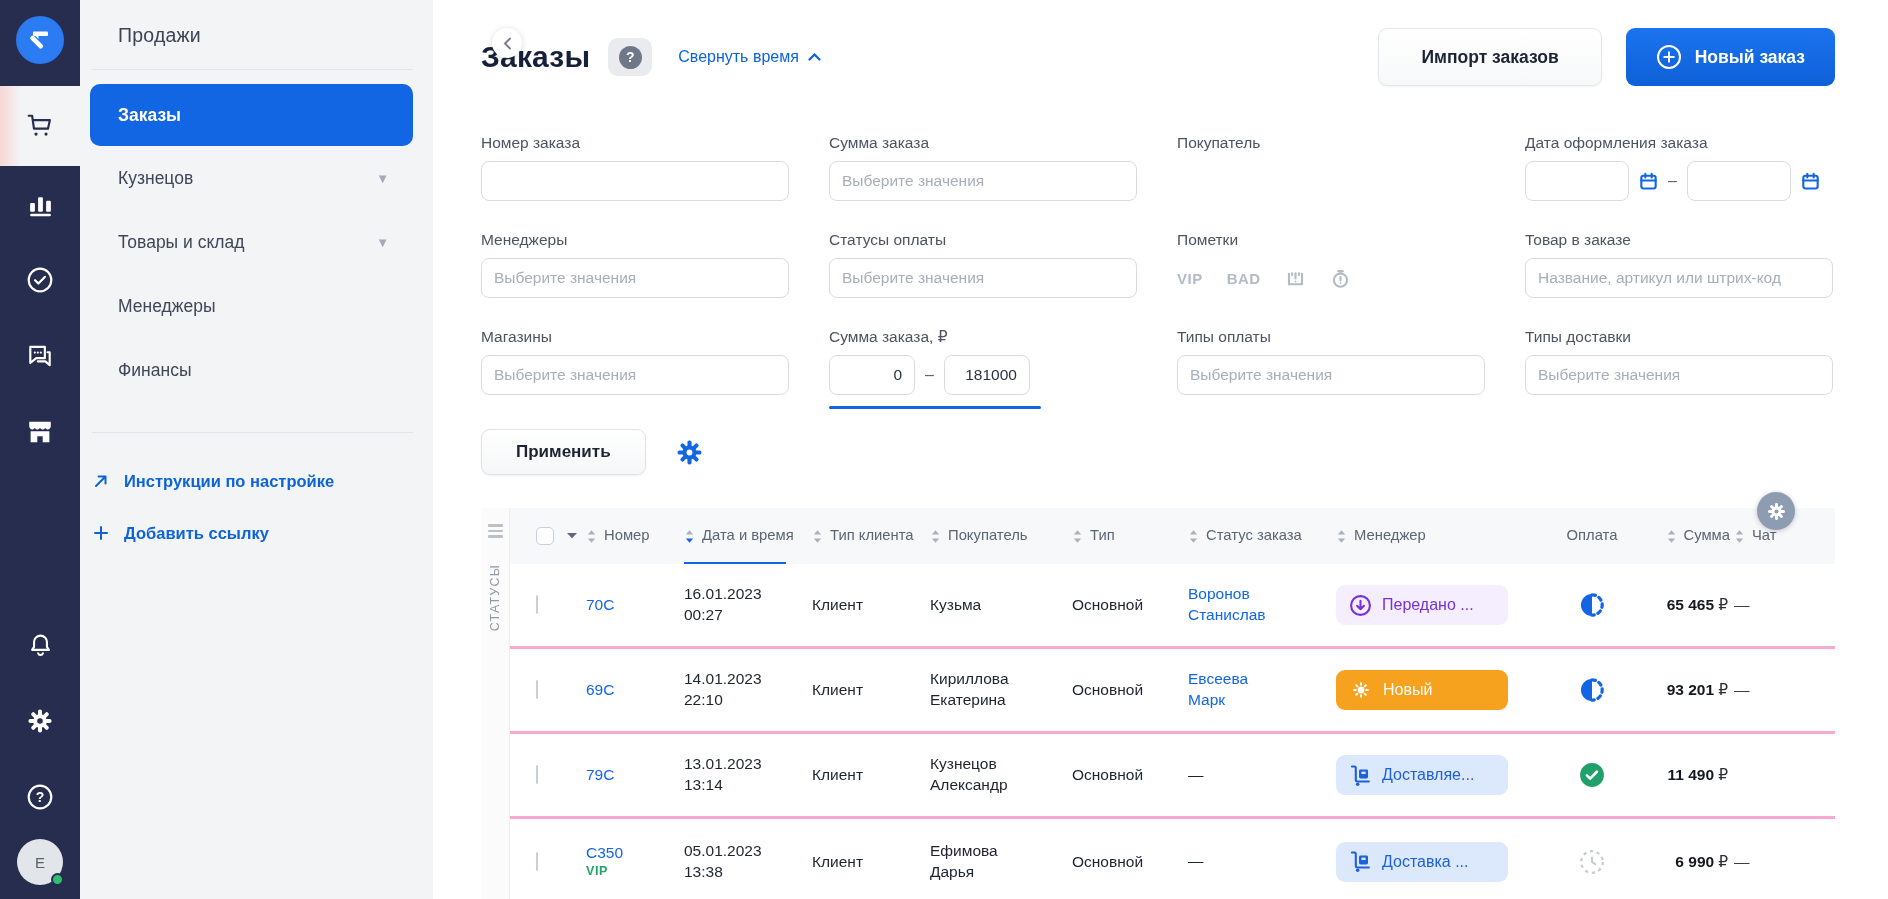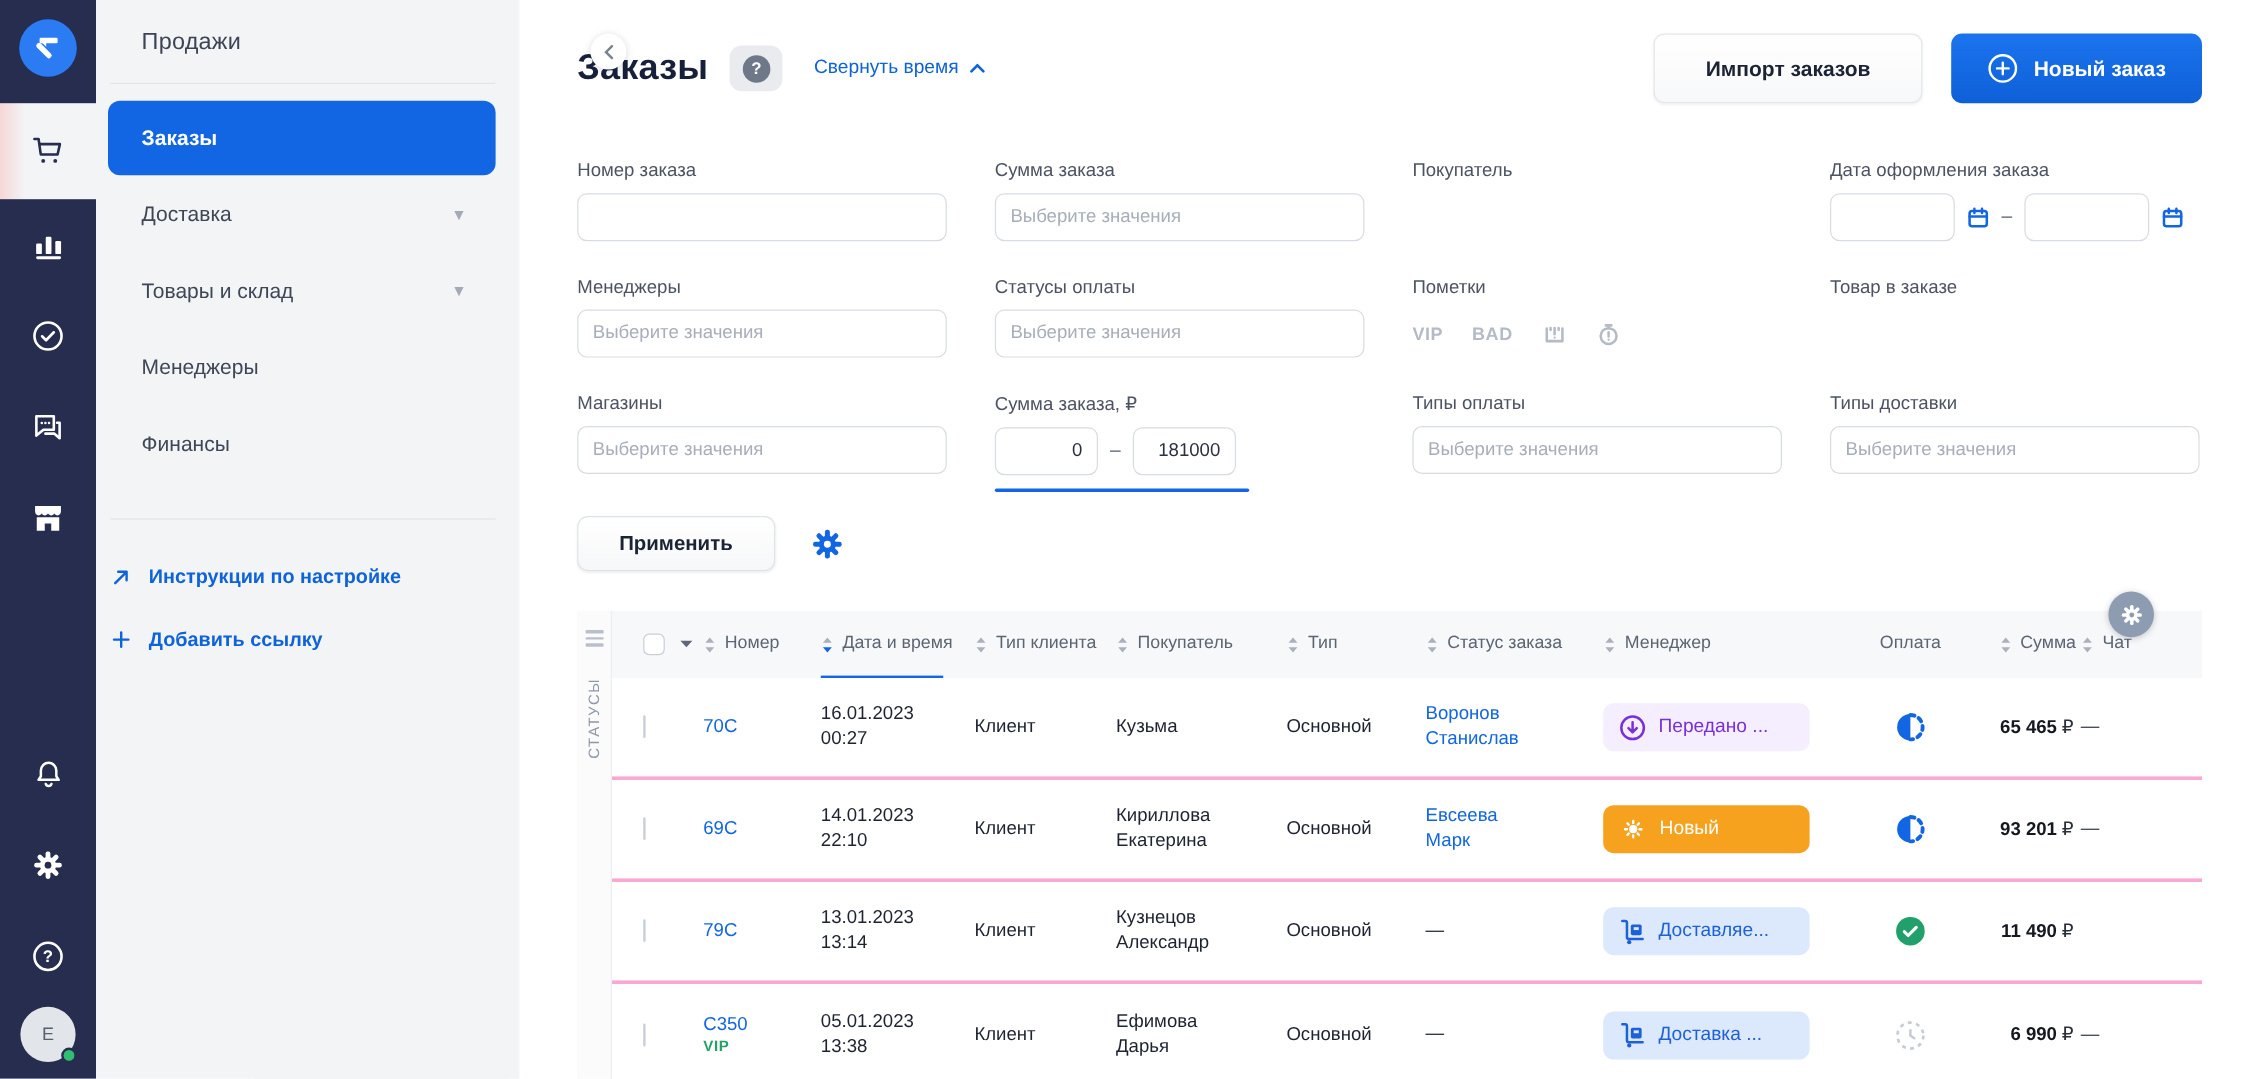--- a/index.html
+++ b/index.html
@@ -197,21 +197,21 @@
 </nav>
 
 <nav class="sidebar">
   <div class="sb-title">Продажи</div>
   <div class="sb-div"></div>
   <div class="menu">
       <div class="menu-item active">
         <span>Заказы</span>
       </div>
       <div class="menu-item">
-        <span>Доставка</span>
+        <span>Кузнецов</span>
         <span class="chev">▼</span>
       </div>
       <div class="menu-item">
         <span>Товары и склад</span>
         <span class="chev">▼</span>
       </div>
       <div class="menu-item">
         <span>Менеджеры</span>
       </div>
       <div class="menu-item">
@@ -311,21 +311,21 @@
           <span class="mark-ic">
             <svg width="21" height="21" viewBox="0 0 20 20" fill="none" stroke="currentColor" stroke-width="2" stroke-linecap="round" stroke-linejoin="round">
               <circle cx="10" cy="11.5" r="6.3"></circle>
               <path d="M7.8 3h4.4M10 3v2.2"></path>
               <path d="M10 8.5v3.4"></path>
               <circle cx="10" cy="14.4" r=".9" fill="currentColor" stroke="none"></circle>
             </svg>
           </span>
         </div>
       </div>
-      <div><div class="f-label">Товар в заказе</div></div>
+      <div><div class="f-label">Товар в заказе</div><input class="f-input" value="" placeholder="Название, артикул или штрих-код" style=""></div>
       <div><div class="f-label">Магазины</div><input class="f-input" value="" placeholder="Выберите значения" style=""></div>
       <div>
         <div class="f-label">Сумма заказа, ₽</div>
         <div class="f-group range-active">
       <input class="f-input f-num" value="0" style="">
       <span class="dash">–</span>
       <input class="f-input f-num" value="181000" style="">
         </div>
       </div>
       <div><div class="f-label">Типы оплаты</div><input class="f-input" value="" placeholder="Выберите значения" style=""></div>

